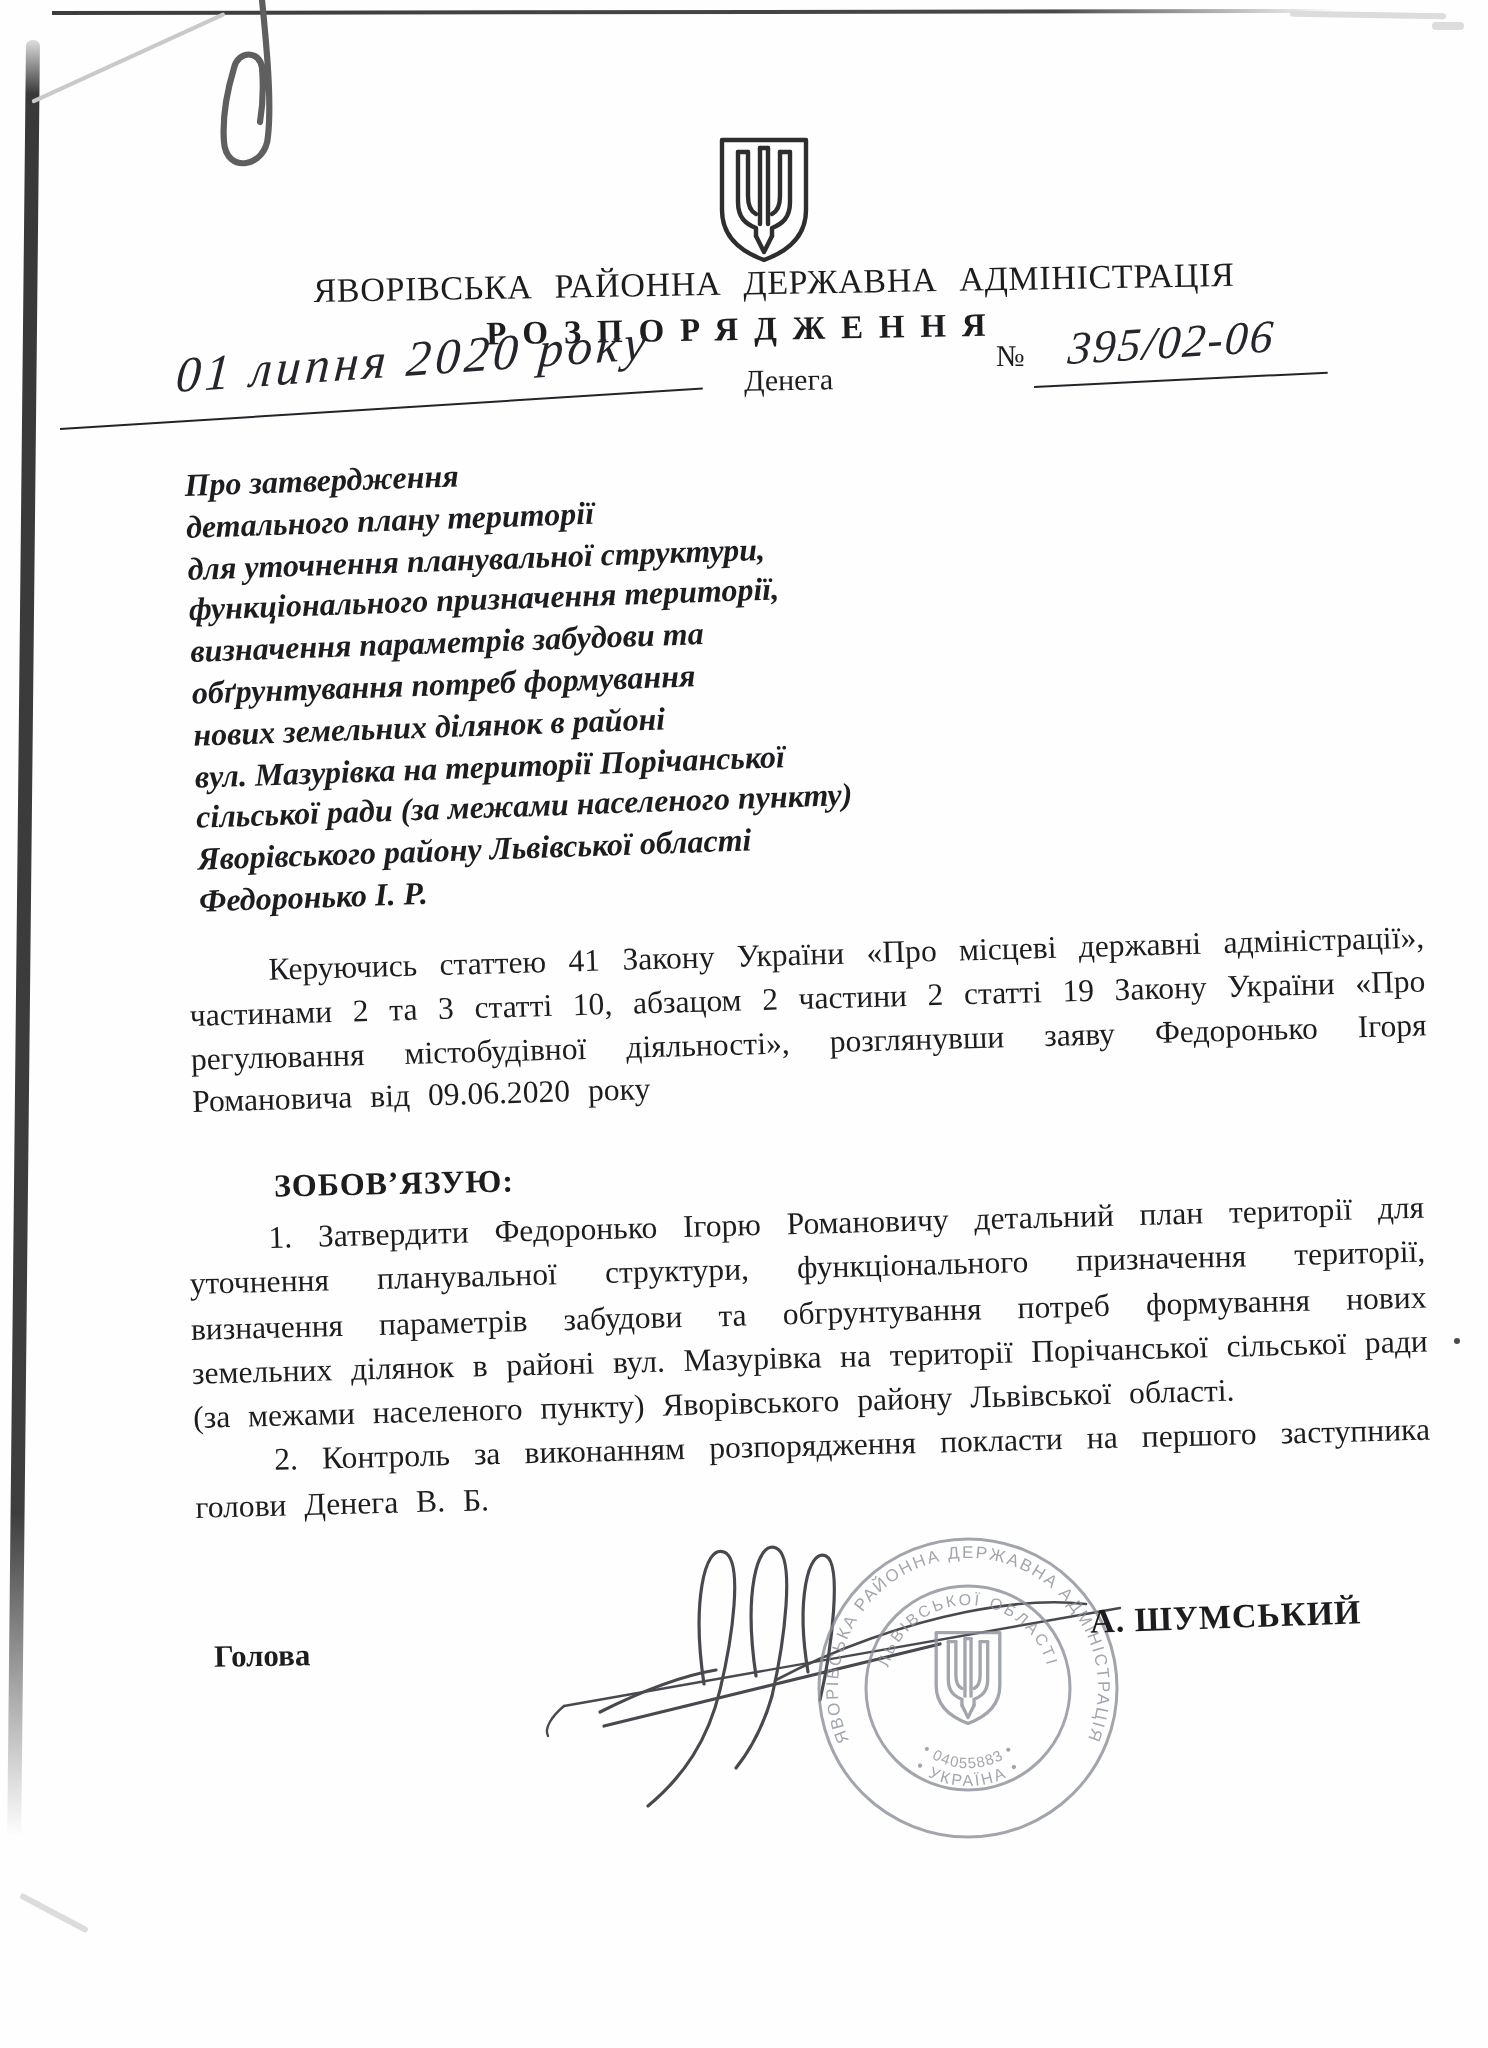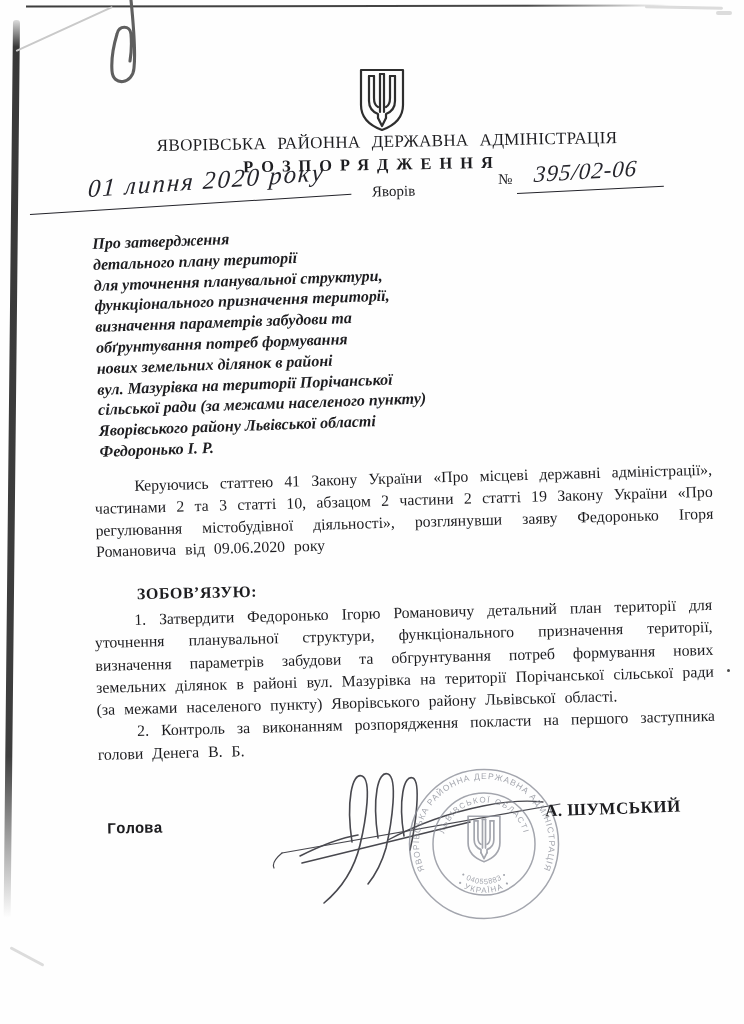--- a/index.html
+++ b/index.html
@@ -68,21 +68,21 @@
   }
   .intro{left:94px;top:476px;transform:rotate(-1.6deg);}
   .intro p{text-indent:40px;margin:0;}
   .obligation{
     left:137px;top:584px;font-size:16px;font-weight:bold;letter-spacing:.5px;
     transform:rotate(-1.2deg);
   }
   .items{left:94px;top:610px;transform:rotate(-1.5deg);line-height:22.3px;}
   .items p{text-indent:40px;margin:0;}
   
-  .sign-title{left:107px;top:820px;font-size:15.5px;font-weight:bold;transform:rotate(-1deg);font-family:Liberation Mono, monospace;}
+  .sign-title{left:107px;top:820px;font-size:15.5px;font-weight:bold;transform:rotate(-1deg);}
   .sign-name{
     left:545px;top:799px;font-size:17px;font-weight:bold;letter-spacing:.5px;
     transform:rotate(-2deg);white-space:nowrap;
   }
   .emblem{left:357px;top:67px;color:#2e2e2e;}
   .sig-svg{left:258px;top:758px;}
   .stamp-svg{left:406px;top:766px;opacity:.8;}
   .stamp-txt{fill:#8d909a;font-family:"Liberation Sans","DejaVu Sans",sans-serif;}
 </style>
 </head>
@@ -120,21 +120,21 @@
 
 <svg class="abs emblem" width="50" height="66" viewBox="0 0 50 66">
   <use href="#tryzub"></use>
 </svg>
 
 <div class="abs org-name">ЯВОРІВСЬКА РАЙОННА ДЕРЖАВНА АДМІНІСТРАЦІЯ</div>
 <div class="abs doc-type">РОЗПОРЯДЖЕННЯ</div>
 
 <div class="abs hand hand-date">01 липня 2020 року</div>
 <div class="abs u-line date-underline"></div>
-<div class="abs place">Яворів</div>
+<div class="abs place">Денега</div>
 <div class="abs num-sign">№</div>
 <div class="abs hand hand-num">395/02-06</div>
 <div class="abs u-line num-underline"></div>
 
 <div class="abs subject">
   <span>Про затвердження</span>
   <span>детального плану території</span>
   <span>для уточнення планувальної структури,</span>
   <span>функціонального призначення території,</span>
   <span>визначення параметрів забудови та</span>

